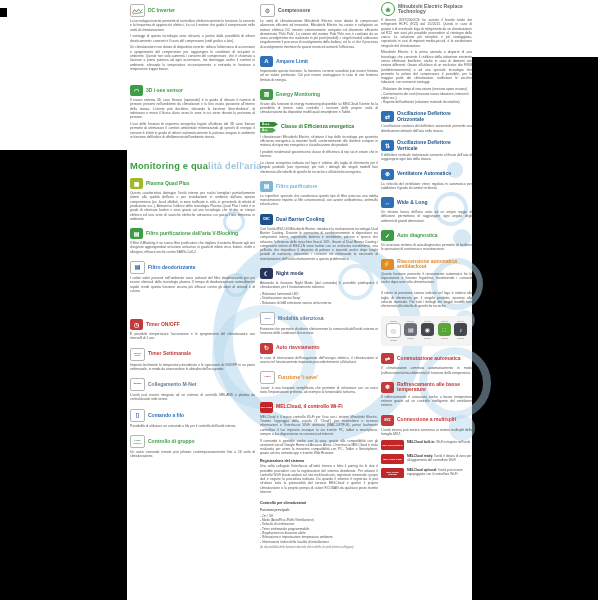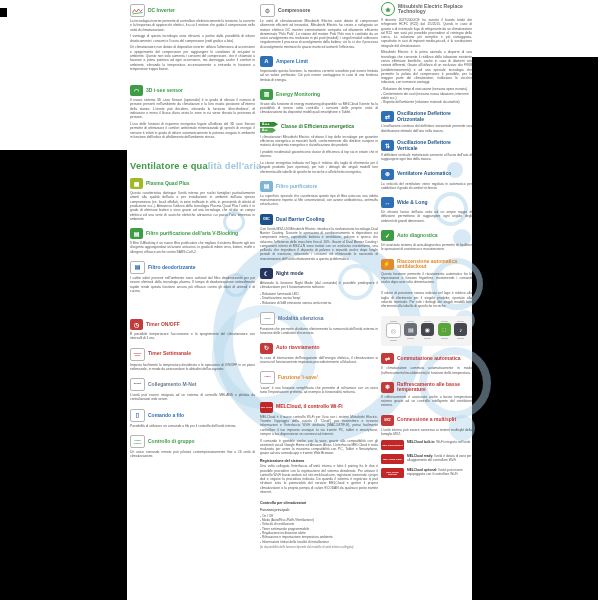--- a/index.html
+++ b/index.html
@@ -78,21 +78,21 @@
         <div class="sechead">
           <span class="ic" style="background: rgb(63, 156, 70); font-size: 6px; line-height: 1;">◠</span>
           <span class="ht" style="color: rgb(63, 156, 70);">3D i-see sensor</span>
         </div>
         <div class="body">
           <p>Il nuovo sistema 3D i-see Sensor (opzionale) è in grado di rilevare il numero di persone presenti nell'ambiente da climatizzare e la loro esatta posizione all'interno della stanza. L'utente può decidere, attivando la funzione 'direct/indirect', di indirizzare o meno il flusso d'aria verso le zone in cui viene rilevata la presenza di persone.</p>
           <p>L'uso delle funzioni di risparmio energetico legate all'utilizzo del 3D i-see Sensor permette di ottimizzare il comfort ambientale minimizzando gli sprechi di energia: il sensore è infatti in grado di ridurre automaticamente la potenza erogata in ambiente in funzione dell'indice di affollamento dell'ambiente stesso.</p>
         </div>
       </div>
       <div class="blk" style="margin-top: 22px;">
-        <div class="bigtitle"><span style="color: rgb(63, 156, 70);">Ventilatore e qua</span><span style="color: rgb(159, 198, 220);">lità dell'aria</span></div>
+        <div class="bigtitle"><span style="color: rgb(63, 156, 70);">Monitoring e qua</span><span style="color: rgb(159, 198, 220);">lità dell'aria</span></div>
       </div>
       <div class="blk">
         <div class="sechead">
           <span class="ic" style="background: rgb(159, 185, 40); font-size: 6px; line-height: 1;">▦</span>
           <span class="ht" style="color: rgb(63, 156, 70);">Plasma Quad Plus</span>
         </div>
         <div class="body">
           <p>Questa caratteristica distingue l'unità interna per nuclei famigliari particolarmente attenti alla qualità dell'aria o per installazione in ambienti dall'aria spesso compromessa (es. locali affollati, in zone trafficate in città, in prossimità di attività di produzione ecc.). Attraverso l'utilizzo della tecnologia Plasma Quad Plus l'unità è in grado di eliminare batteri e virus grazie ad una tecnologia che sfrutta un campo elettrico ed una serie di scariche elettriche attraverso cui passa l'aria immessa in ambiente.</p>
         </div>
       </div>

